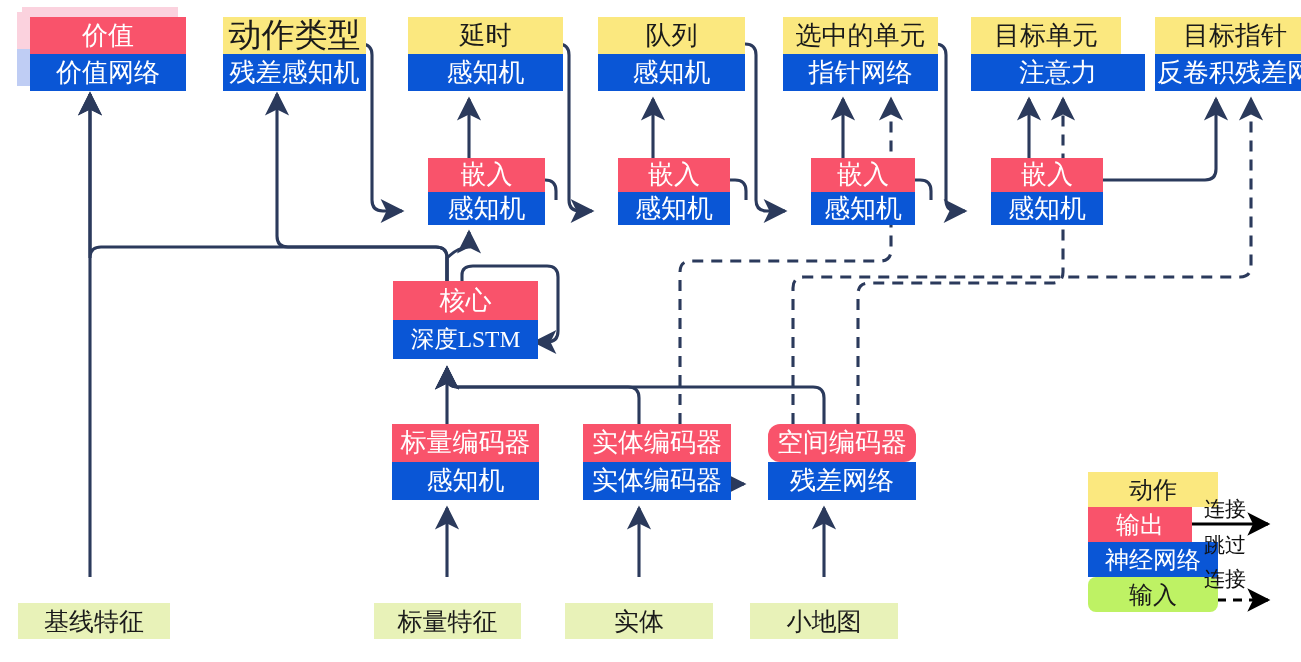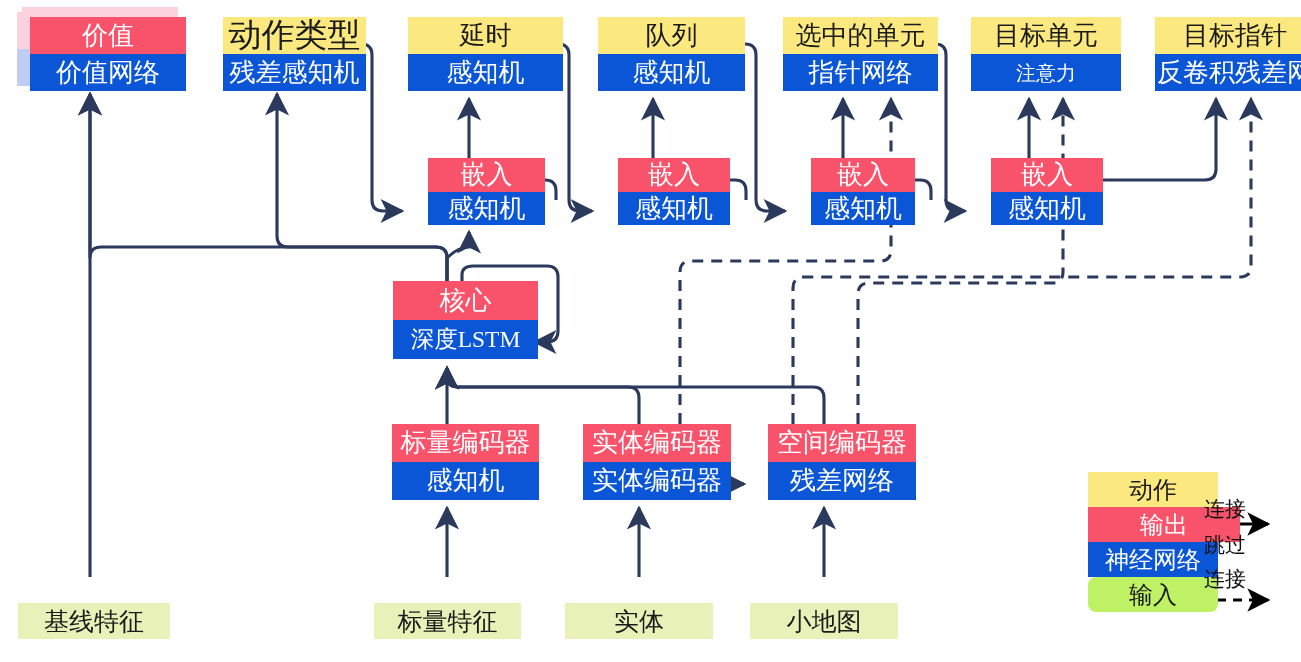--- a/index.html
+++ b/index.html
@@ -126,21 +126,21 @@
       <div class="node" style="left: 580px; top: 17px; width: 147px; height: 74px;">
         <div class="cell top-action" style="position: absolute; left: 0px; top: 0px; width: 147px; height: 37px; font-size: 26px;">队列</div>
         <div class="cell bot-net" style="position: absolute; left: 0px; top: 37px; width: 147px; height: 37px; font-size: 26px;">感知机</div>
       </div>
       <div class="node" style="left: 765px; top: 17px; width: 155px; height: 74px;">
         <div class="cell top-action" style="position: absolute; left: 0px; top: 0px; width: 155px; height: 37px; font-size: 26px;">选中的单元</div>
         <div class="cell bot-net" style="position: absolute; left: 0px; top: 37px; width: 155px; height: 37px; font-size: 26px;">指针网络</div>
       </div>
       <div class="node" style="left: 953px; top: 17px; width: 150px; height: 74px;">
         <div class="cell top-action" style="position: absolute; left: 0px; top: 0px; width: 150px; height: 37px; font-size: 26px;">目标单元</div>
-        <div class="cell bot-net" style="position: absolute; left: 0px; top: 37px; width: 150px; height: 37px; font-size: 20px;">注意力</div>
+        <div class="cell bot-net" style="position: absolute; left: 0px; top: 37px; width: 174px; height: 37px; font-size: 26px;">注意力</div>
       </div>
       <div class="node" style="left: 1137px; top: 17px; width: 160px; height: 74px;">
         <div class="cell top-action" style="position: absolute; left: 0px; top: 0px; width: 160px; height: 37px; font-size: 26px;">目标指针</div>
         <div class="cell bot-net" style="position: absolute; left: 0px; top: 37px; width: 160px; height: 37px; font-size: 26px;">反卷积残差网</div>
       </div>
       <div class="node" style="left: 410px; top: 158px; width: 117px; height: 67px;">
         <div class="cell top-output" style="position: absolute; left: 0px; top: 0px; width: 117px; height: 34px; font-size: 26px;">嵌入</div>
         <div class="cell bot-net" style="position: absolute; left: 0px; top: 34px; width: 117px; height: 33px; font-size: 26px;">感知机</div>
       </div>
       <div class="node" style="left: 600px; top: 158px; width: 112px; height: 67px;">
@@ -161,32 +161,32 @@
       </div>
       <div class="node" style="left: 374px; top: 424px; width: 147px; height: 76px;">
         <div class="cell top-output" style="position: absolute; left: 0px; top: 0px; width: 147px; height: 38px; font-size: 26px;">标量编码器</div>
         <div class="cell bot-net" style="position: absolute; left: 0px; top: 38px; width: 147px; height: 38px; font-size: 26px;">感知机</div>
       </div>
       <div class="node" style="left: 565px; top: 424px; width: 148px; height: 76px; padding-left: 20px;">
         <div class="cell top-output" style="position: absolute; left: 0px; top: 0px; width: 148px; height: 38px; font-size: 26px;">实体编码器</div>
         <div class="cell bot-net" style="position: absolute; left: 0px; top: 38px; width: 148px; height: 38px; font-size: 26px;">实体编码器</div>
       </div>
       <div class="node" style="left: 750px; top: 424px; width: 148px; height: 76px;">
-        <div class="cell top-output" style="position: absolute; left: 0px; top: 0px; width: 148px; height: 38px; font-size: 26px;">空间编码器</div>
+        <div class="cell top-output" style="position: absolute; left: 0px; top: 0px; width: 148px; height: 38px; font-size: 26px; border-radius: 12px;">空间编码器</div>
         <div class="cell bot-net" style="position: absolute; left: 0px; top: 38px; width: 148px; height: 38px; font-size: 26px;">残差网络</div>
       </div>
       <div class="input-box" style="position: absolute; left: 18px; top: 577px; width: 152px; height: 36px; font-size: 25px;">基线特征</div>
       <div class="input-box" style="position: absolute; left: 374px; top: 577px; width: 147px; height: 36px; font-size: 25px;">标量特征</div>
       <div class="input-box" style="position: absolute; left: 565px; top: 577px; width: 148px; height: 36px; font-size: 25px;">实体</div>
       <div class="input-box" style="position: absolute; left: 750px; top: 577px; width: 148px; height: 36px; font-size: 25px;">小地图</div>
     </div>
 
   <div class="legend" id="legend-box" style="left: 1033px; top: 472px; width: 130px; height: 140px;">
       <div class="cell" style="height: 35px; width: 130px; background: rgb(251, 232, 127); color: rgb(26, 26, 26); font-size: 24px;">动作</div>
-      <div class="cell" style="height: 35px; width: 152px; background: rgb(249, 83, 107); color: rgb(255, 255, 255); font-size: 24px;">输出</div>
+      <div class="cell" style="height: 35px; width: 104px; background: rgb(249, 83, 107); color: rgb(255, 255, 255); font-size: 24px;">输出</div>
       <div class="cell" style="height: 35px; width: 130px; background: rgb(10, 86, 214); color: rgb(255, 255, 255); font-size: 24px;">神经网络</div>
       <div class="cell" style="height: 35px; width: 130px; background: #bef264; color: rgb(26, 26, 26); font-size: 24px; border-radius: 8px;">输入</div>
     </div>
 
   <div class="leg-label" id="leg-conn" style="left:1175px;top:495px;width:100px;">连接</div>
   <div class="leg-label" id="leg-skip1" style="left:1175px;top:531px;width:100px;">跳过</div>
   <div class="leg-label" id="leg-skip2" style="left:1175px;top:565px;width:100px;">连接</div>
 
 </div>
 

